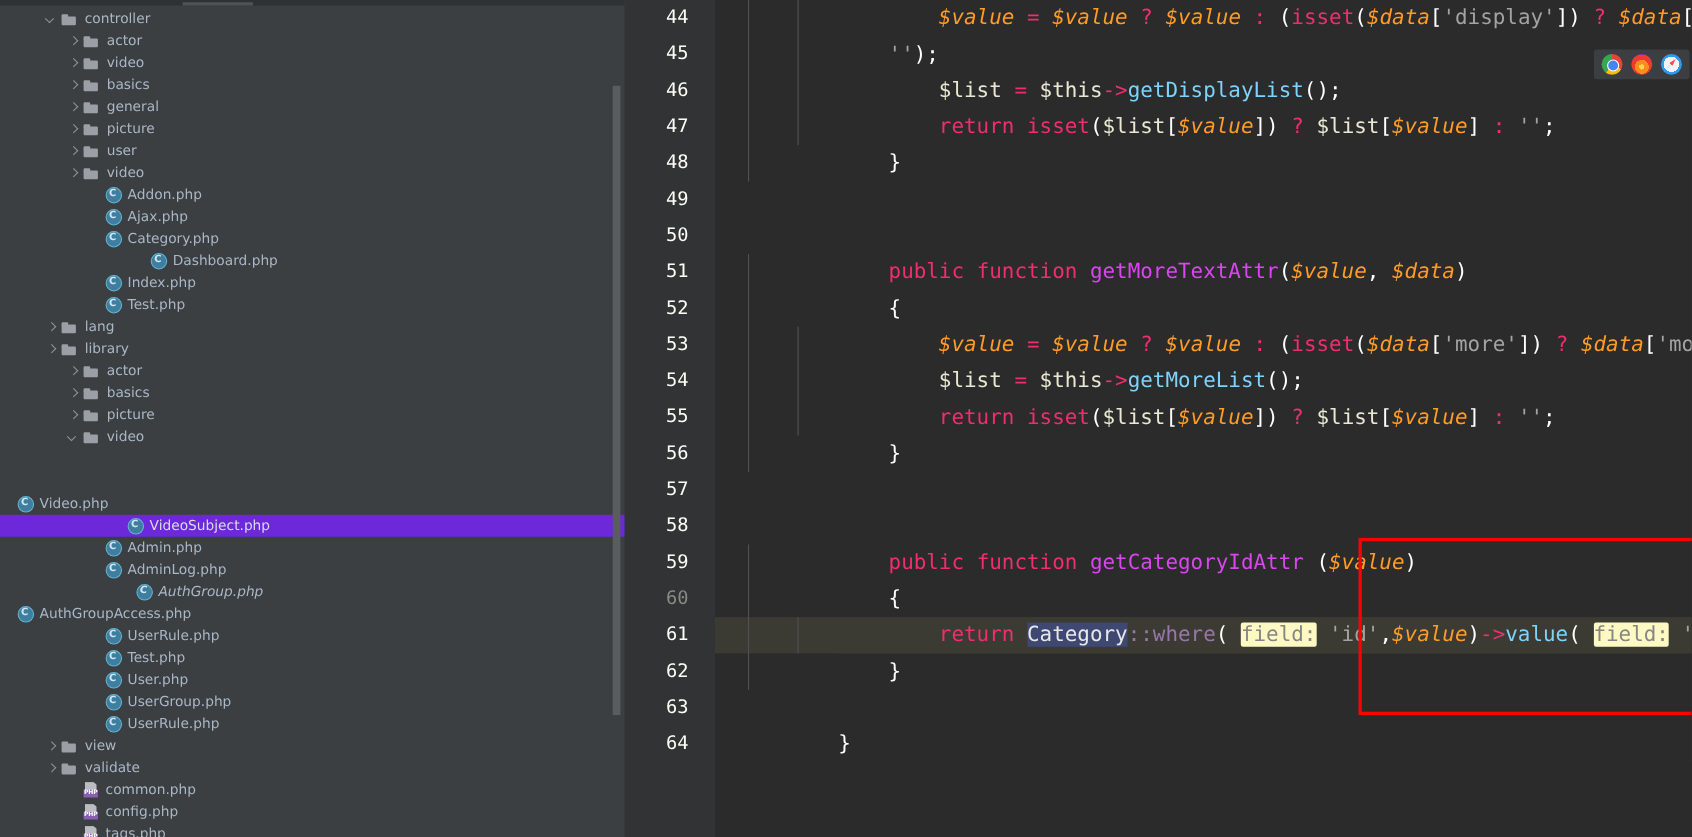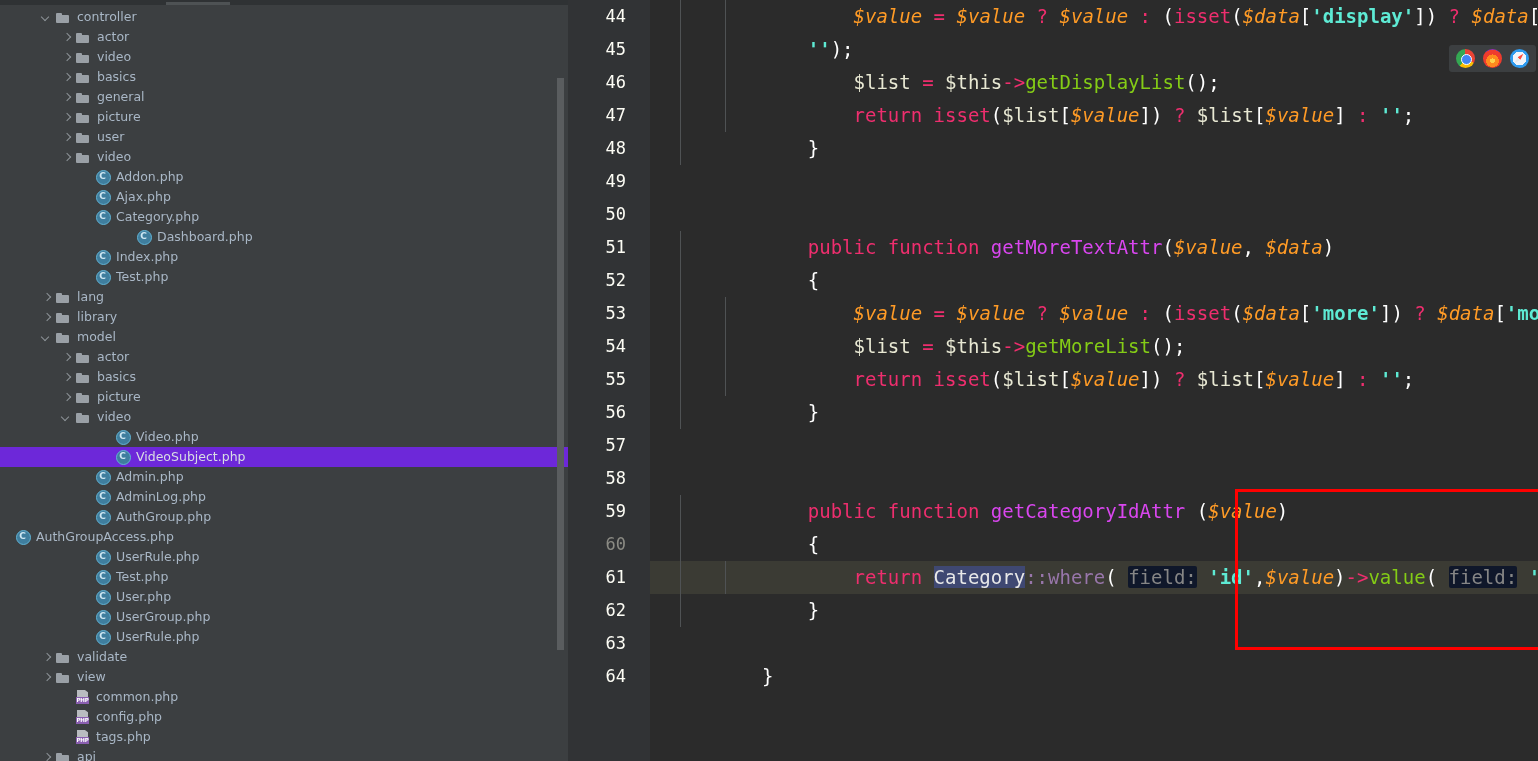--- a/index.html
+++ b/index.html
@@ -179,28 +179,28 @@
     position: absolute; left: 0; right: 0; height: 33px;
     background: #3b3b34;
   }
 
   
   .iguide {
     position: absolute; width: 1px; background: #4f5254;
   }
   .t-kw2     { color: #ee2e6e; }          
   .t-fn      { color: #d946ef; }          
-  .t-callfn  { color: #84cc16; }          
+  .t-callfn  { color: #7dd3fc; }          
   .t-var     { color: #ff9b26; font-style: italic; }  
   .t-var2    { color: #e8e8d3; }          
-  .t-str     { color: #5eead4; font-weight: bold; }          
+  .t-str     { color: #a3a3a3; }          
   .t-punct   { color: #ffffff; }
   .t-op      { color: #ee2e6e; }
   .t-brkt    { color: #ffffff; }
-  .t-hint    { color: #868686; background: #0f172a; border-radius: 2px; }
+  .t-hint    { color: #868686; background: #fef9c3; border-radius: 2px; }
   .t-static  { color: #9876aa; }          
   .t-sel     { background: #3f4872; color: #e8e8e8; }
 
   
   .redbox {
     position: absolute;
     left: 667px; top: 489px; width: 836px; height: 161px;
     border: 3px solid #ff0000;
     pointer-events: none;
     z-index: 8;
@@ -319,109 +319,104 @@
         <div class="tree-row" style="padding-left: 40px;">
           <span class="arrow right"></span>
           <span class="ico folder"></span>
           <span class="tree-label">lang</span>
         </div>
         <div class="tree-row" style="padding-left: 40px;">
           <span class="arrow right"></span>
           <span class="ico folder"></span>
           <span class="tree-label">library</span>
         </div>
+        <div class="tree-row" style="padding-left: 60px;">
+          <span class="arrow right"></span>
+          <span class="ico folder"></span>
+          <span class="tree-label">actor</span>
+        </div>
+        <div class="tree-row" style="padding-left: 60px;">
+          <span class="arrow right"></span>
+          <span class="ico folder"></span>
+          <span class="tree-label">basics</span>
+        </div>
+        <div class="tree-row" style="padding-left: 60px;">
+          <span class="arrow right"></span>
+          <span class="ico folder"></span>
+          <span class="tree-label">picture</span>
+        </div>
+        <div class="tree-row" style="padding-left: 60px;">
+          <span class="arrow down"></span>
+          <span class="ico folder"></span>
+          <span class="tree-label">video</span>
+        </div>
+        <div class="tree-row" style=" margin-top: 41px;">
+          <span class="arrow none"></span>
+          <span class="ico phpclass"></span>
+          <span class="tree-label">Video.php</span>
+        </div>
+        <div class="tree-row selected" style="padding-left: 100px;">
+          <span class="arrow none"></span>
+          <span class="ico phpclass"></span>
+          <span class="tree-label">VideoSubject.php</span>
+        </div>
+        <div class="tree-row" style="padding-left: 80px;">
+          <span class="arrow none"></span>
+          <span class="ico phpclass"></span>
+          <span class="tree-label">Admin.php</span>
+        </div>
+        <div class="tree-row" style="padding-left: 80px;">
+          <span class="arrow none"></span>
+          <span class="ico phpclass"></span>
+          <span class="tree-label">AdminLog.php</span>
+        </div>
+        <div class="tree-row" style="padding-left: 108px; font-style: italic;">
+          <span class="arrow none"></span>
+          <span class="ico phpclass"></span>
+          <span class="tree-label">AuthGroup.php</span>
+        </div>
+        <div class="tree-row" style="">
+          <span class="arrow none"></span>
+          <span class="ico phpclass"></span>
+          <span class="tree-label">AuthGroupAccess.php</span>
+        </div>
+        <div class="tree-row" style="padding-left: 80px;">
+          <span class="arrow none"></span>
+          <span class="ico phpclass"></span>
+          <span class="tree-label">UserRule.php</span>
+        </div>
+        <div class="tree-row" style="padding-left: 80px;">
+          <span class="arrow none"></span>
+          <span class="ico phpclass"></span>
+          <span class="tree-label">Test.php</span>
+        </div>
+        <div class="tree-row" style="padding-left: 80px;">
+          <span class="arrow none"></span>
+          <span class="ico phpclass"></span>
+          <span class="tree-label">User.php</span>
+        </div>
+        <div class="tree-row" style="padding-left: 80px;">
+          <span class="arrow none"></span>
+          <span class="ico phpclass"></span>
+          <span class="tree-label">UserGroup.php</span>
+        </div>
+        <div class="tree-row" style="padding-left: 80px;">
+          <span class="arrow none"></span>
+          <span class="ico phpclass"></span>
+          <span class="tree-label">UserRule.php</span>
+        </div>
         <div class="tree-row" style="padding-left: 40px;">
-          <span class="arrow down"></span>
-          <span class="ico folder"></span>
-          <span class="tree-label">model</span>
-        </div>
-        <div class="tree-row" style="padding-left: 60px;">
-          <span class="arrow right"></span>
-          <span class="ico folder"></span>
-          <span class="tree-label">actor</span>
-        </div>
-        <div class="tree-row" style="padding-left: 60px;">
-          <span class="arrow right"></span>
-          <span class="ico folder"></span>
-          <span class="tree-label">basics</span>
-        </div>
-        <div class="tree-row" style="padding-left: 60px;">
-          <span class="arrow right"></span>
-          <span class="ico folder"></span>
-          <span class="tree-label">picture</span>
-        </div>
-        <div class="tree-row" style="padding-left: 60px;">
-          <span class="arrow down"></span>
-          <span class="ico folder"></span>
-          <span class="tree-label">video</span>
-        </div>
-        <div class="tree-row" style="padding-left: 100px;">
-          <span class="arrow none"></span>
-          <span class="ico phpclass"></span>
-          <span class="tree-label">Video.php</span>
-        </div>
-        <div class="tree-row selected" style="padding-left: 100px;">
-          <span class="arrow none"></span>
-          <span class="ico phpclass"></span>
-          <span class="tree-label">VideoSubject.php</span>
-        </div>
-        <div class="tree-row" style="padding-left: 80px;">
-          <span class="arrow none"></span>
-          <span class="ico phpclass"></span>
-          <span class="tree-label">Admin.php</span>
-        </div>
-        <div class="tree-row" style="padding-left: 80px;">
-          <span class="arrow none"></span>
-          <span class="ico phpclass"></span>
-          <span class="tree-label">AdminLog.php</span>
-        </div>
-        <div class="tree-row" style="padding-left: 80px;">
-          <span class="arrow none"></span>
-          <span class="ico phpclass"></span>
-          <span class="tree-label">AuthGroup.php</span>
-        </div>
-        <div class="tree-row" style="">
-          <span class="arrow none"></span>
-          <span class="ico phpclass"></span>
-          <span class="tree-label">AuthGroupAccess.php</span>
-        </div>
-        <div class="tree-row" style="padding-left: 80px;">
-          <span class="arrow none"></span>
-          <span class="ico phpclass"></span>
-          <span class="tree-label">UserRule.php</span>
-        </div>
-        <div class="tree-row" style="padding-left: 80px;">
-          <span class="arrow none"></span>
-          <span class="ico phpclass"></span>
-          <span class="tree-label">Test.php</span>
-        </div>
-        <div class="tree-row" style="padding-left: 80px;">
-          <span class="arrow none"></span>
-          <span class="ico phpclass"></span>
-          <span class="tree-label">User.php</span>
-        </div>
-        <div class="tree-row" style="padding-left: 80px;">
-          <span class="arrow none"></span>
-          <span class="ico phpclass"></span>
-          <span class="tree-label">UserGroup.php</span>
-        </div>
-        <div class="tree-row" style="padding-left: 80px;">
-          <span class="arrow none"></span>
-          <span class="ico phpclass"></span>
-          <span class="tree-label">UserRule.php</span>
+          <span class="arrow right"></span>
+          <span class="ico folder"></span>
+          <span class="tree-label">view</span>
         </div>
         <div class="tree-row" style="padding-left: 40px;">
           <span class="arrow right"></span>
           <span class="ico folder"></span>
           <span class="tree-label">validate</span>
-        </div>
-        <div class="tree-row" style="padding-left: 40px;">
-          <span class="arrow right"></span>
-          <span class="ico folder"></span>
-          <span class="tree-label">view</span>
         </div>
         <div class="tree-row" style="padding-left: 60px; text-align: center;">
           <span class="arrow none"></span>
           <span class="ico phpfile"></span>
           <span class="tree-label">common.php</span>
         </div>
         <div class="tree-row" style="padding-left: 60px;">
           <span class="arrow none"></span>
           <span class="ico phpfile"></span>
           <span class="tree-label">config.php</span>

